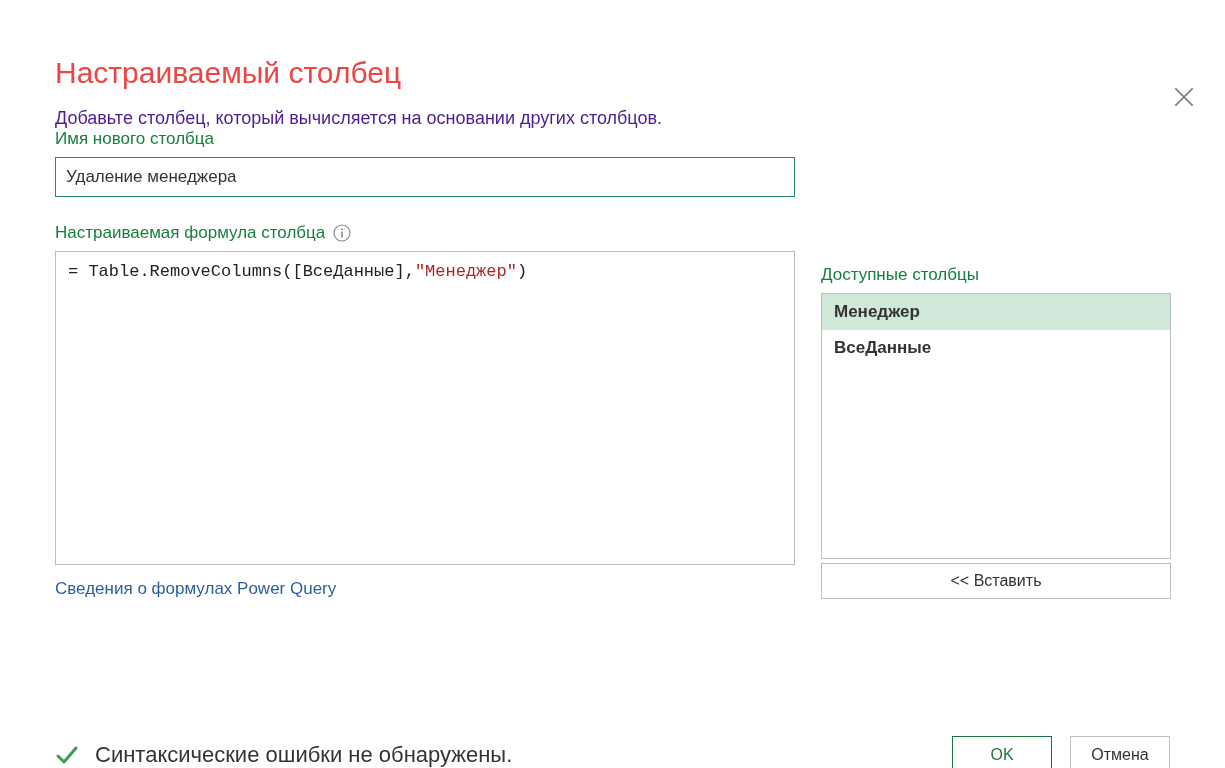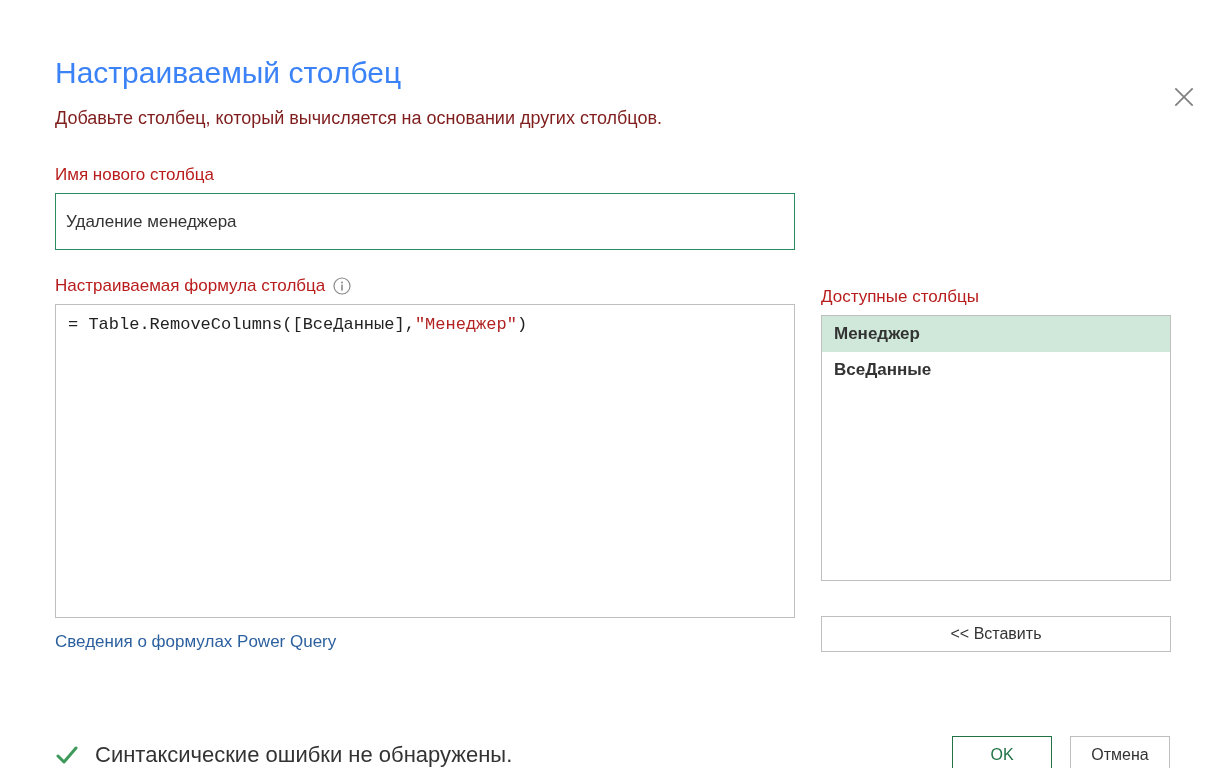--- a/index.html
+++ b/index.html
@@ -17,45 +17,44 @@
     padding: 0 55px;
   }
   .close-icon {
     position: absolute;
     top: 28px; right: 28px;
     width: 26px; height: 26px;
     cursor: pointer;
   }
   .close-icon svg { width: 100%; height: 100%; }
   .title {
-    color: #3b82f6;
+    color: #ef4444;
     font-size: 30px;
     font-weight: 400;
     margin-top: 56px;
     margin-bottom: 18px;
   }
   .subtitle {
     font-size: 18px;
-    color: #7f1d1d;
-    margin-bottom: 36px;
+    color: #4c1d95;
   }
   .field-label {
     font-size: 17px;
-    color: #b91c1c;
+    color: #15803d;
     margin-bottom: 8px;
   }
   .field-label.with-info { display: flex; align-items: center; gap: 8px; }
   .info-icon {
     width: 18px; height: 18px;
     display: inline-flex; align-items: center; justify-content: center;
   }
   .info-icon svg { width: 100%; height: 100%; }
   .name-input {
     width: 740px;
-    height: 57px;
+    height: 40px;
     border: 1px solid #2a8b5f;
     padding: 6px 10px;
     font-size: 17px;
     color: #333;
     outline: none;
     background: #fff;
   }
   .row {
     display: flex;
     gap: 26px;
@@ -88,21 +87,21 @@
   }
   .col-item {
     padding: 8px 12px;
     font-size: 17px;
     cursor: pointer;
   }
   .col-item.selected {
     background: #cfe8da;
   }
   .insert-btn {
-    margin-top: 35px;
+    margin-top: 4px;
     width: 350px;
     height: 36px;
     border: 1px solid #bfbfbf;
     background: #fff;
     font-size: 16px;
     color: #333;
     cursor: pointer;
     display: flex; align-items: center; justify-content: center;
   }
   .link {

